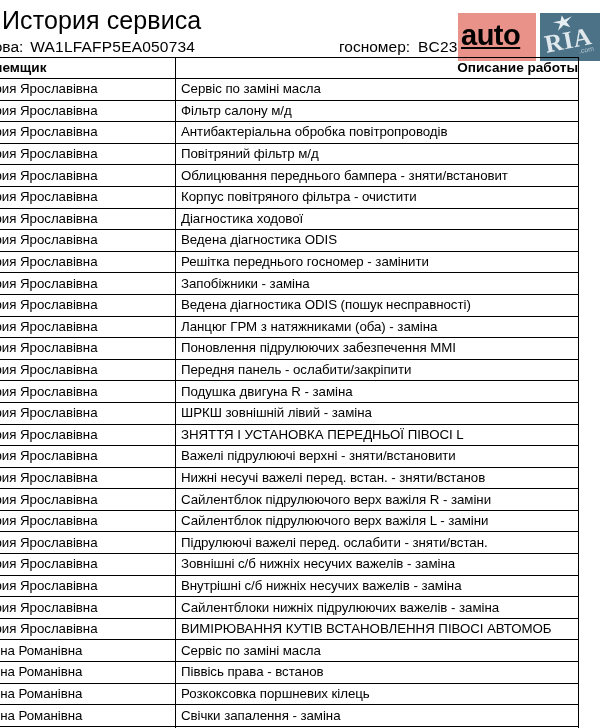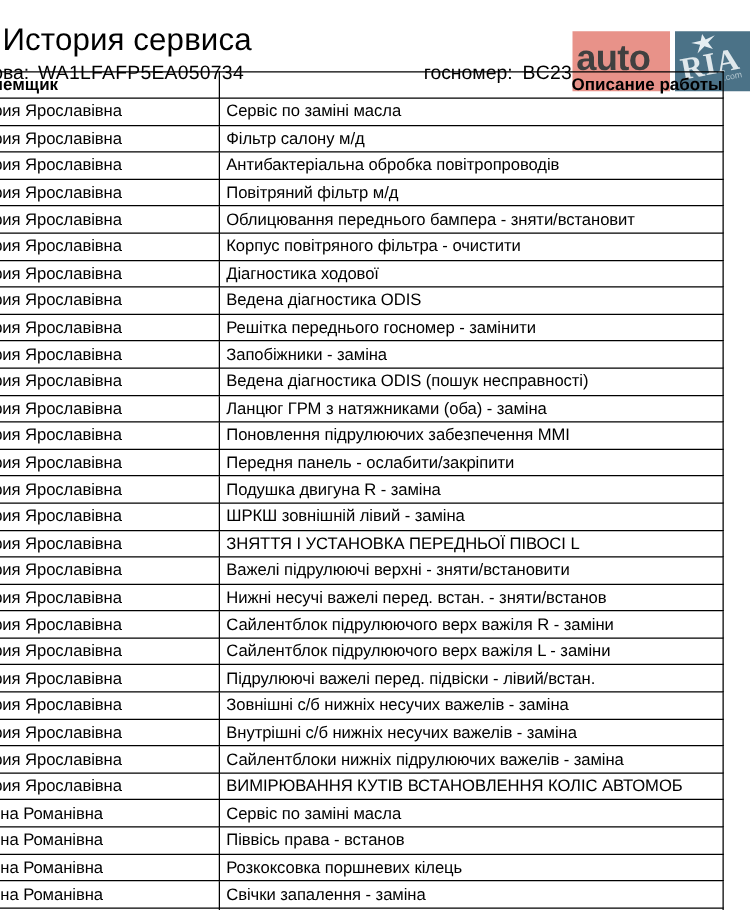--- a/index.html
+++ b/index.html
@@ -15,21 +15,21 @@
     overflow: hidden;
     font-family: "Liberation Sans", "DejaVu Sans", sans-serif;
     color: #000000;
     -webkit-font-smoothing: none;
   }
 
   
   .page-header {
     position: absolute;
     left: 0;
-    top: 16px;
+    top: 4px;
     width: 600px;
     height: 41px;
   }
   .doc-title {
     position: absolute;
     left: 2px;
     top: 2px;
     font-size: 25px;
     font-weight: 400;
     letter-spacing: 0.1px;
@@ -78,23 +78,24 @@
     height: 48px;
     background: #e89289;
     overflow: hidden;
   }
   .wm-auto-text {
     position: absolute;
     left: 3px;
     top: 6px;
     font-size: 29px;
     font-weight: 700;
-    color: #404040;
+    color: #000000;
     letter-spacing: -0.5px;
     line-height: 32px;
+    text-decoration: underline;
   }
   .wm-ria {
     position: absolute;
     left: 82px;
     top: 0;
     width: 60px;
     height: 48px;
     background: #4b7287;
     overflow: hidden;
   }
@@ -297,37 +298,37 @@
       <tr>
         <td class="cell-receiver">Мария Ярославівна</td>
         <td class="cell-desc">Сайлентблок підрулюючого верх  важіля R - заміни</td>
       </tr>
       <tr>
         <td class="cell-receiver">Мария Ярославівна</td>
         <td class="cell-desc">Сайлентблок підрулюючого верх  важіля L - заміни</td>
       </tr>
       <tr>
         <td class="cell-receiver">Мария Ярославівна</td>
-        <td class="cell-desc">Підрулюючі важелі перед. підвіски - лівий/встан.</td>
+        <td class="cell-desc">Підрулюючі важелі перед. ослабити - зняти/встан.</td>
       </tr>
       <tr>
         <td class="cell-receiver">Мария Ярославівна</td>
         <td class="cell-desc">Зовнішні с/б нижніх несучих важелів - заміна</td>
       </tr>
       <tr>
         <td class="cell-receiver">Мария Ярославівна</td>
         <td class="cell-desc">Внутрішні с/б нижніх несучих важелів - заміна</td>
       </tr>
       <tr>
         <td class="cell-receiver">Мария Ярославівна</td>
         <td class="cell-desc">Сайлентблоки нижніх підрулюючих важелів  - заміна</td>
       </tr>
       <tr>
         <td class="cell-receiver">Мария Ярославівна</td>
-        <td class="cell-desc">ВИМІРЮВАННЯ КУТІВ ВСТАНОВЛЕННЯ КОЛІС АВТОМОБ</td>
+        <td class="cell-desc">ВИМІРЮВАННЯ КУТІВ ВСТАНОВЛЕННЯ ПІВОСІ АВТОМОБ</td>
       </tr>
       <tr>
         <td class="cell-receiver">Ирина Романівна</td>
         <td class="cell-desc">Сервіс по заміні масла</td>
       </tr>
       <tr>
         <td class="cell-receiver">Ирина Романівна</td>
         <td class="cell-desc">Піввісь права - встанов</td>
       </tr>
       <tr>

